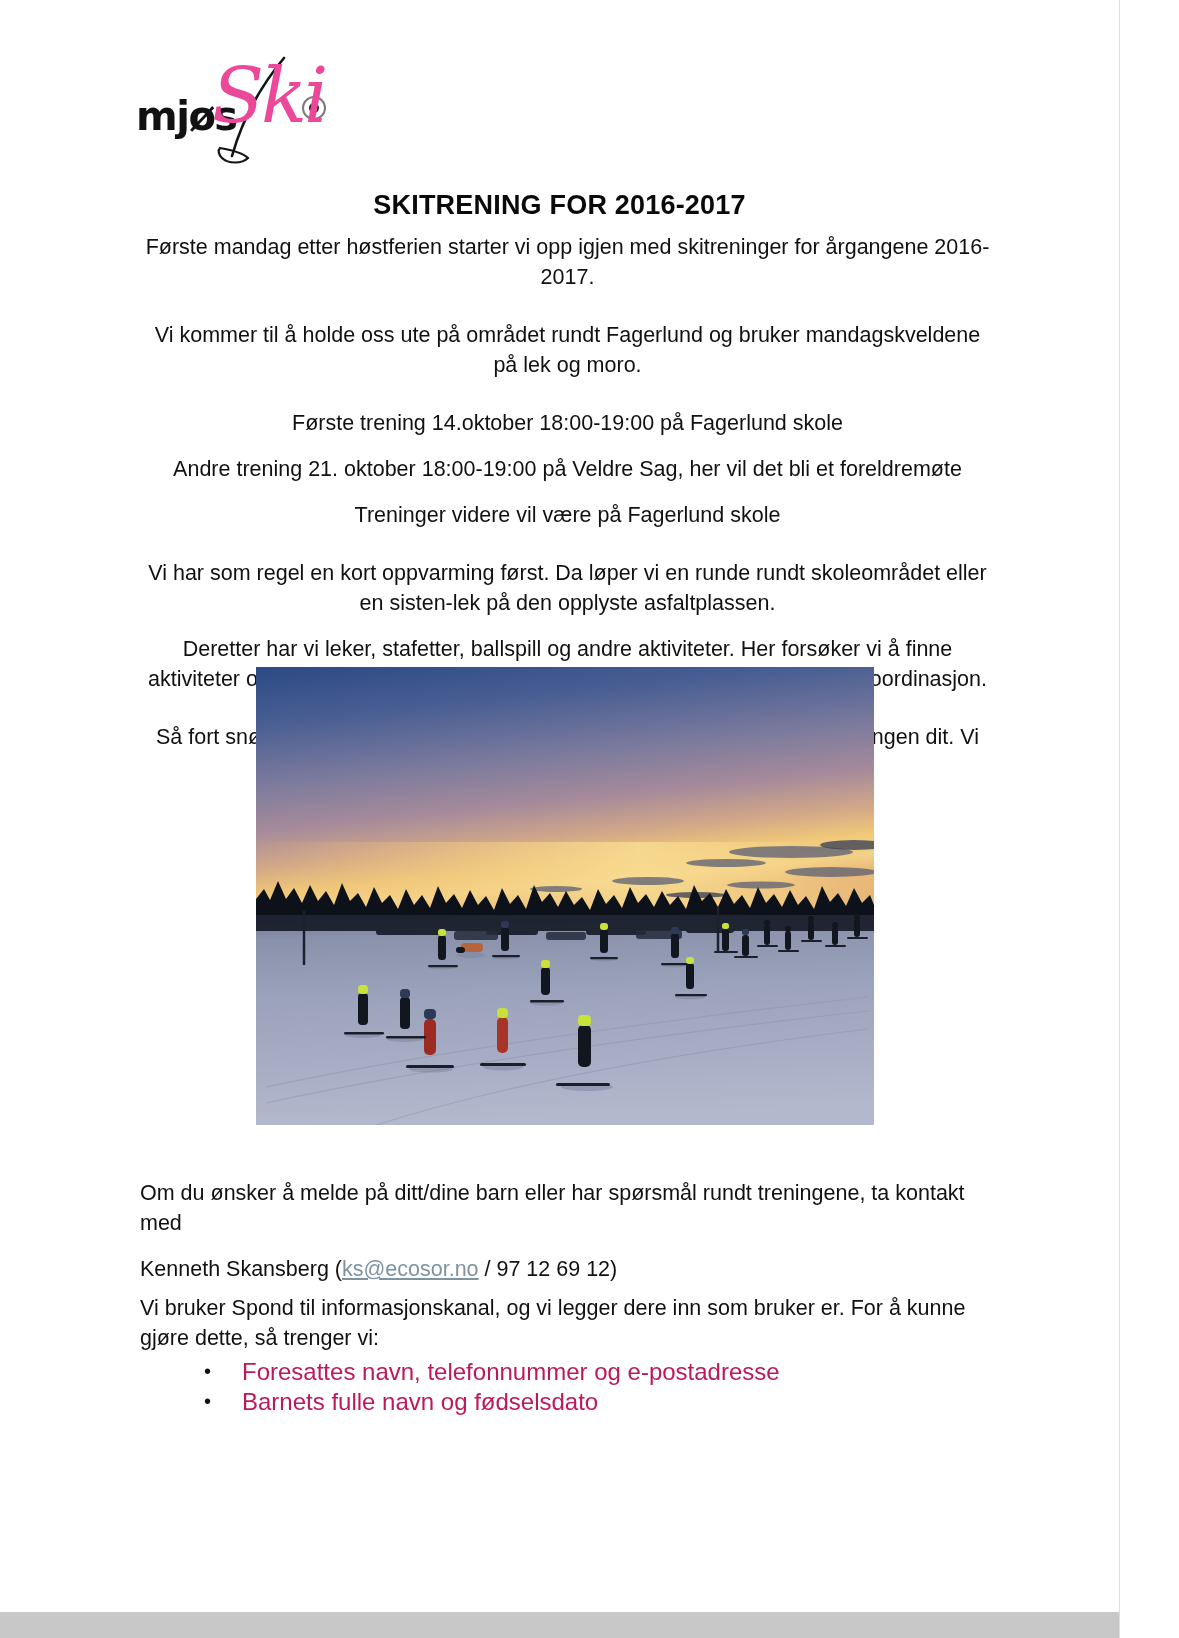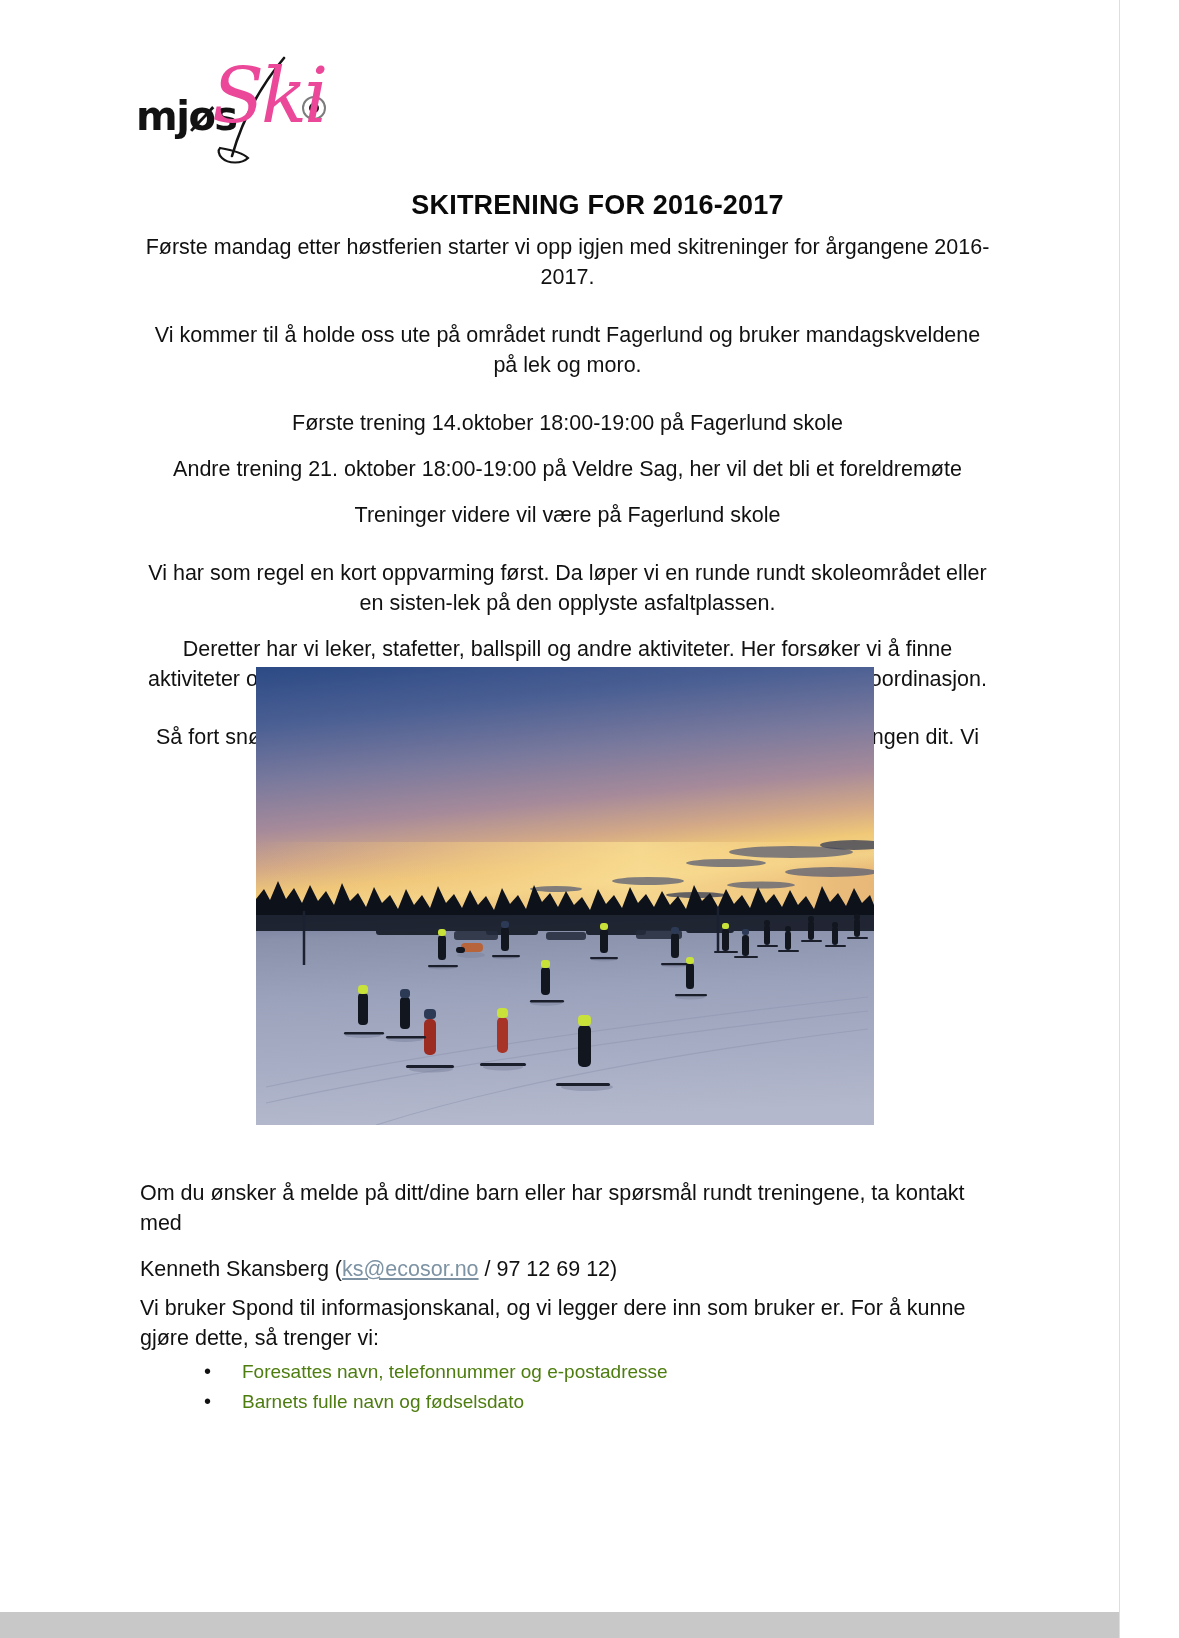--- a/index.html
+++ b/index.html
@@ -76,21 +76,20 @@
     position: absolute;
     left: 0;
     top: 172px;
     width: 1119px;
     text-align: center;
     font-family: "Liberation Sans", sans-serif;
     font-weight: 700;
     font-size: 27px;
     letter-spacing: 0.2px;
     color: #0a0a0a;
-    padding-left: 38px;
   }
 
   
   .body-wrap {
     position: absolute;
     left: 140px;
     top: 232px;
     width: 855px;
     text-align: center;
   }
@@ -137,23 +136,23 @@
     margin-top: 40px;
   }
   ul.bullets {
     margin: 4px 0 0 0;
     padding: 0 0 0 64px;
     list-style: none;
   }
   ul.bullets li {
     position: relative;
     font-family: "Liberation Sans", sans-serif;
-    font-size: 19px;
+    font-size: 24px;
     line-height: 30px;
-    color: #4d7c0f;
+    color: #be185d;
     padding-left: 38px;
   }
   ul.bullets li::before {
     content: "\2022";
     position: absolute;
     left: 0;
     top: -1px;
     font-size: 20px;
     color: #111111;
   }

